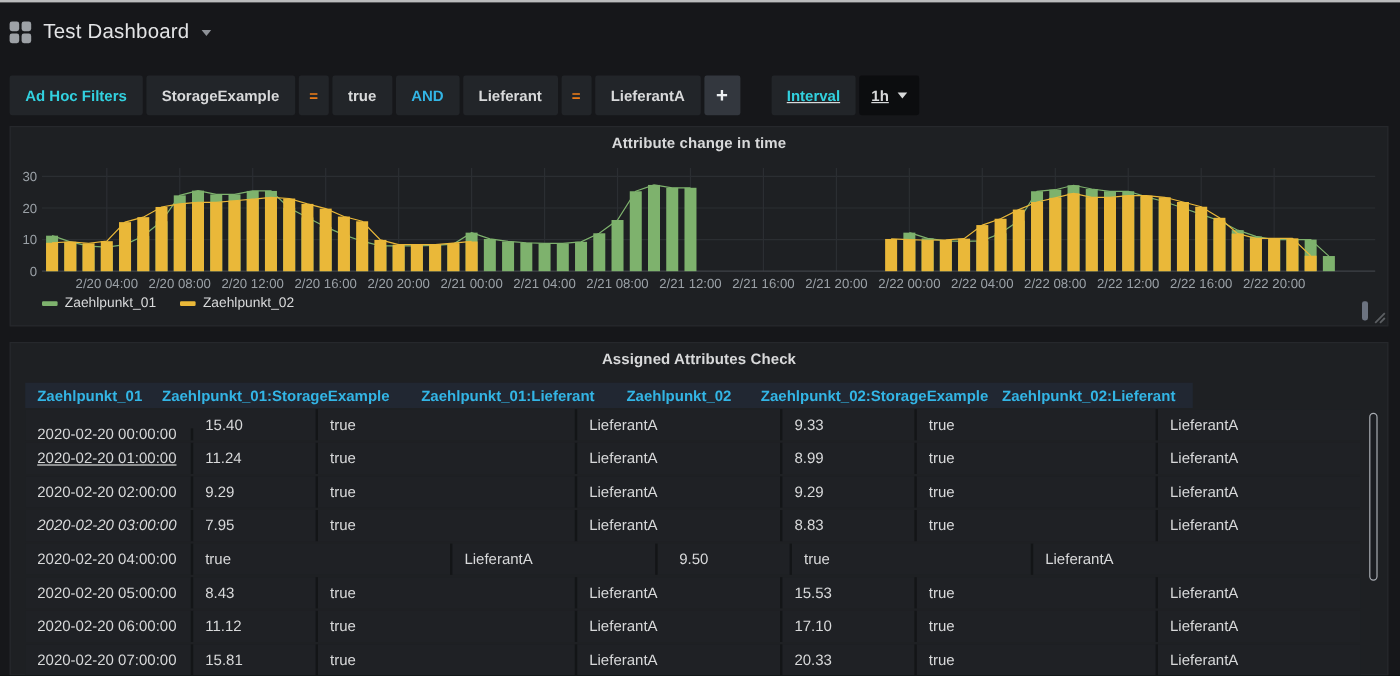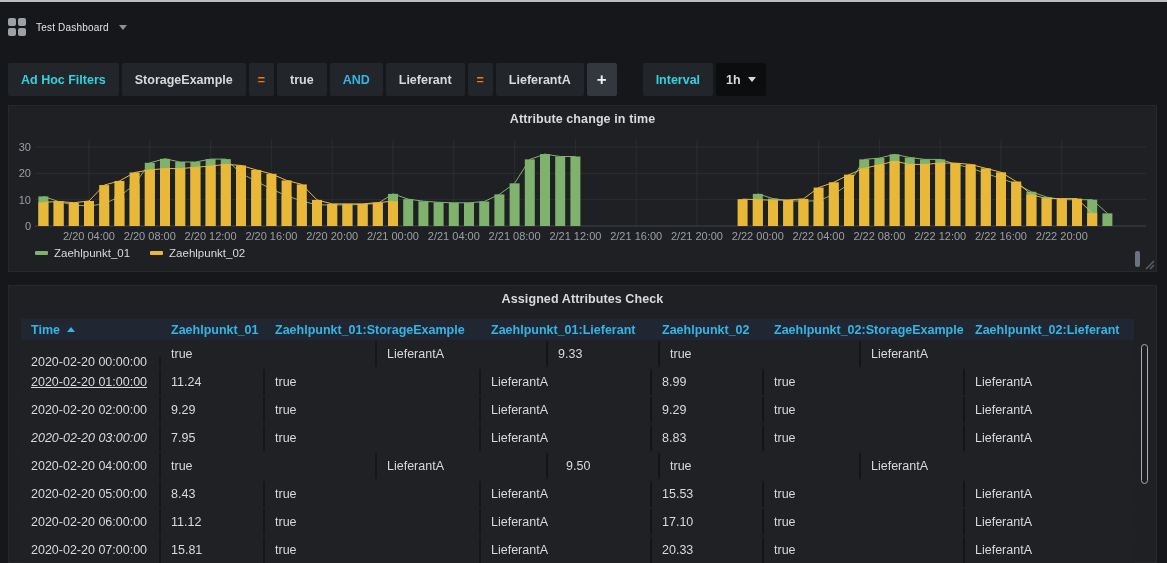--- a/index.html
+++ b/index.html
@@ -9,36 +9,36 @@
     background:#16171a; overflow:hidden;
     font-family:"Liberation Sans", sans-serif;
     color:#d8d9da;
   }
   .top-edge{ position:absolute; top:0; left:0; width:1167px; height:2px; background:#d8d9da; opacity:.85; }
 
   
   .navbar{ position:absolute; top:10px; left:8px; display:flex; align-items:center; gap:10px; height:34px; }
   .grid-icon{ display:inline-grid; grid-template-columns:8px 8px; grid-template-rows:8px 8px; gap:2px; cursor:pointer; }
   .grid-icon span{ background:#9da1a6; border-radius:2px; }
-  .nav-title{ font-size:10px; font-weight:400; color:#e3e4e6; cursor:pointer; letter-spacing:.2px; }
+  .nav-title{ font-size:17px; font-weight:400; color:#e3e4e6; cursor:pointer; letter-spacing:.2px; }
   .caret-down{ width:0; height:0; border-left:4px solid transparent; border-right:4px solid transparent; border-top:5px solid #8e9298; display:inline-block; }
 
   
   .filter-row{ position:absolute; top:63px; left:8px; display:flex; align-items:center; }
   .chip{
     height:33px; display:flex; align-items:center; padding:0 13px; margin-right:3px;
     background:#222529; color:#d8d9da; font-size:12.5px; font-weight:600; border-radius:2px;
     white-space:nowrap; cursor:pointer;
   }
   .chip.label{ cursor:default; }
   .chip.teal{ color:#32d1df; }
   .chip.blue{ color:#33b5e5; }
   .chip.orange{ color:#eb7b18; padding:0 9px; }
   .chip.plus-btn{ background:#33373e; color:#eceff1; font-size:17px; font-weight:700; padding:0 10px; }
-  .interval-group{ display:flex; align-items:flex-end; margin-left:23px; }
+  .interval-group{ display:flex; align-items:flex-end; margin-left:23px;text-decoration:underline; }
   .chip.dropdown{ background:#0c0d0f; gap:7px; padding:0 10px; }
   .chip.dropdown .caret-down{ border-top-color:#d8d9da; }
 
   
   .panel{ position:absolute; left:8px; width:1149px; background:#1e2023; border:1px solid #26282c; }
   .panel-title{ position:absolute; top:6px; left:0; width:100%; text-align:center; font-size:12.5px; font-weight:700; color:#d8d9da; letter-spacing:.1px; }
   .chart-panel{ top:105px; height:167px; }
   .table-panel{ top:285px; height:278px; }
   #chart-svg{ position:absolute; top:0; left:0; }
   .legend{ position:absolute; top:141px; left:26px; display:flex; gap:20px; align-items:center; }
@@ -272,24 +272,20 @@
     </div>
     <div class="panel-scrollthumb"></div>
     <svg class="resize-handle" width="10" height="10">
       <path d="M9 1 L1 9 M9 5 L5 9" stroke="#5c5f63" stroke-width="1.5" fill="none"></path>
     </svg>
   </section>
 
   <section class="panel table-panel">
     <h2 class="panel-title">Assigned Attributes Check</h2>
     <div class="thead" id="table-head">
-        <div class="th" style="width: 140px;">
-          <span>Time</span>
-          <span class="sort-asc-icon"></span>
-        </div>
         <div class="th" style="width: 104px;">
           <span>Zaehlpunkt_01</span>
         </div>
         <div class="th" style="width: 216px;">
           <span>Zaehlpunkt_01:StorageExample</span>
         </div>
         <div class="th" style="width: 171px;">
           <span>Zaehlpunkt_01:Lieferant</span>
         </div>
         <div class="th" style="width: 112px;">
@@ -298,20 +294,21 @@
         <div class="th" style="width: 201px;">
           <span>Zaehlpunkt_02:StorageExample</span>
         </div>
         <div class="th" style="width: 169px;">
           <span>Zaehlpunkt_02:Lieferant</span>
         </div>
       </div>
     <div class="tbody" id="table-body">
         <div class="tr">
           <div class="td" style="width: 140px; margin-top: 16px;">2020-02-20 00:00:00</div>
+          <div class="td" style="width: 104px;">15.40</div>
           <div class="td" style="width: 216px;">true</div>
           <div class="td" style="width: 171px;">LieferantA</div>
           <div class="td" style="width: 112px;">9.33</div>
           <div class="td" style="width: 201px;">true</div>
           <div class="td" style="width: 169px;">LieferantA</div>
         </div>
         <div class="tr">
           <div class="td" style="width: 140px; text-decoration: underline;">2020-02-20 01:00:00</div>
           <div class="td" style="width: 104px;">11.24</div>
           <div class="td" style="width: 216px;">true</div>

